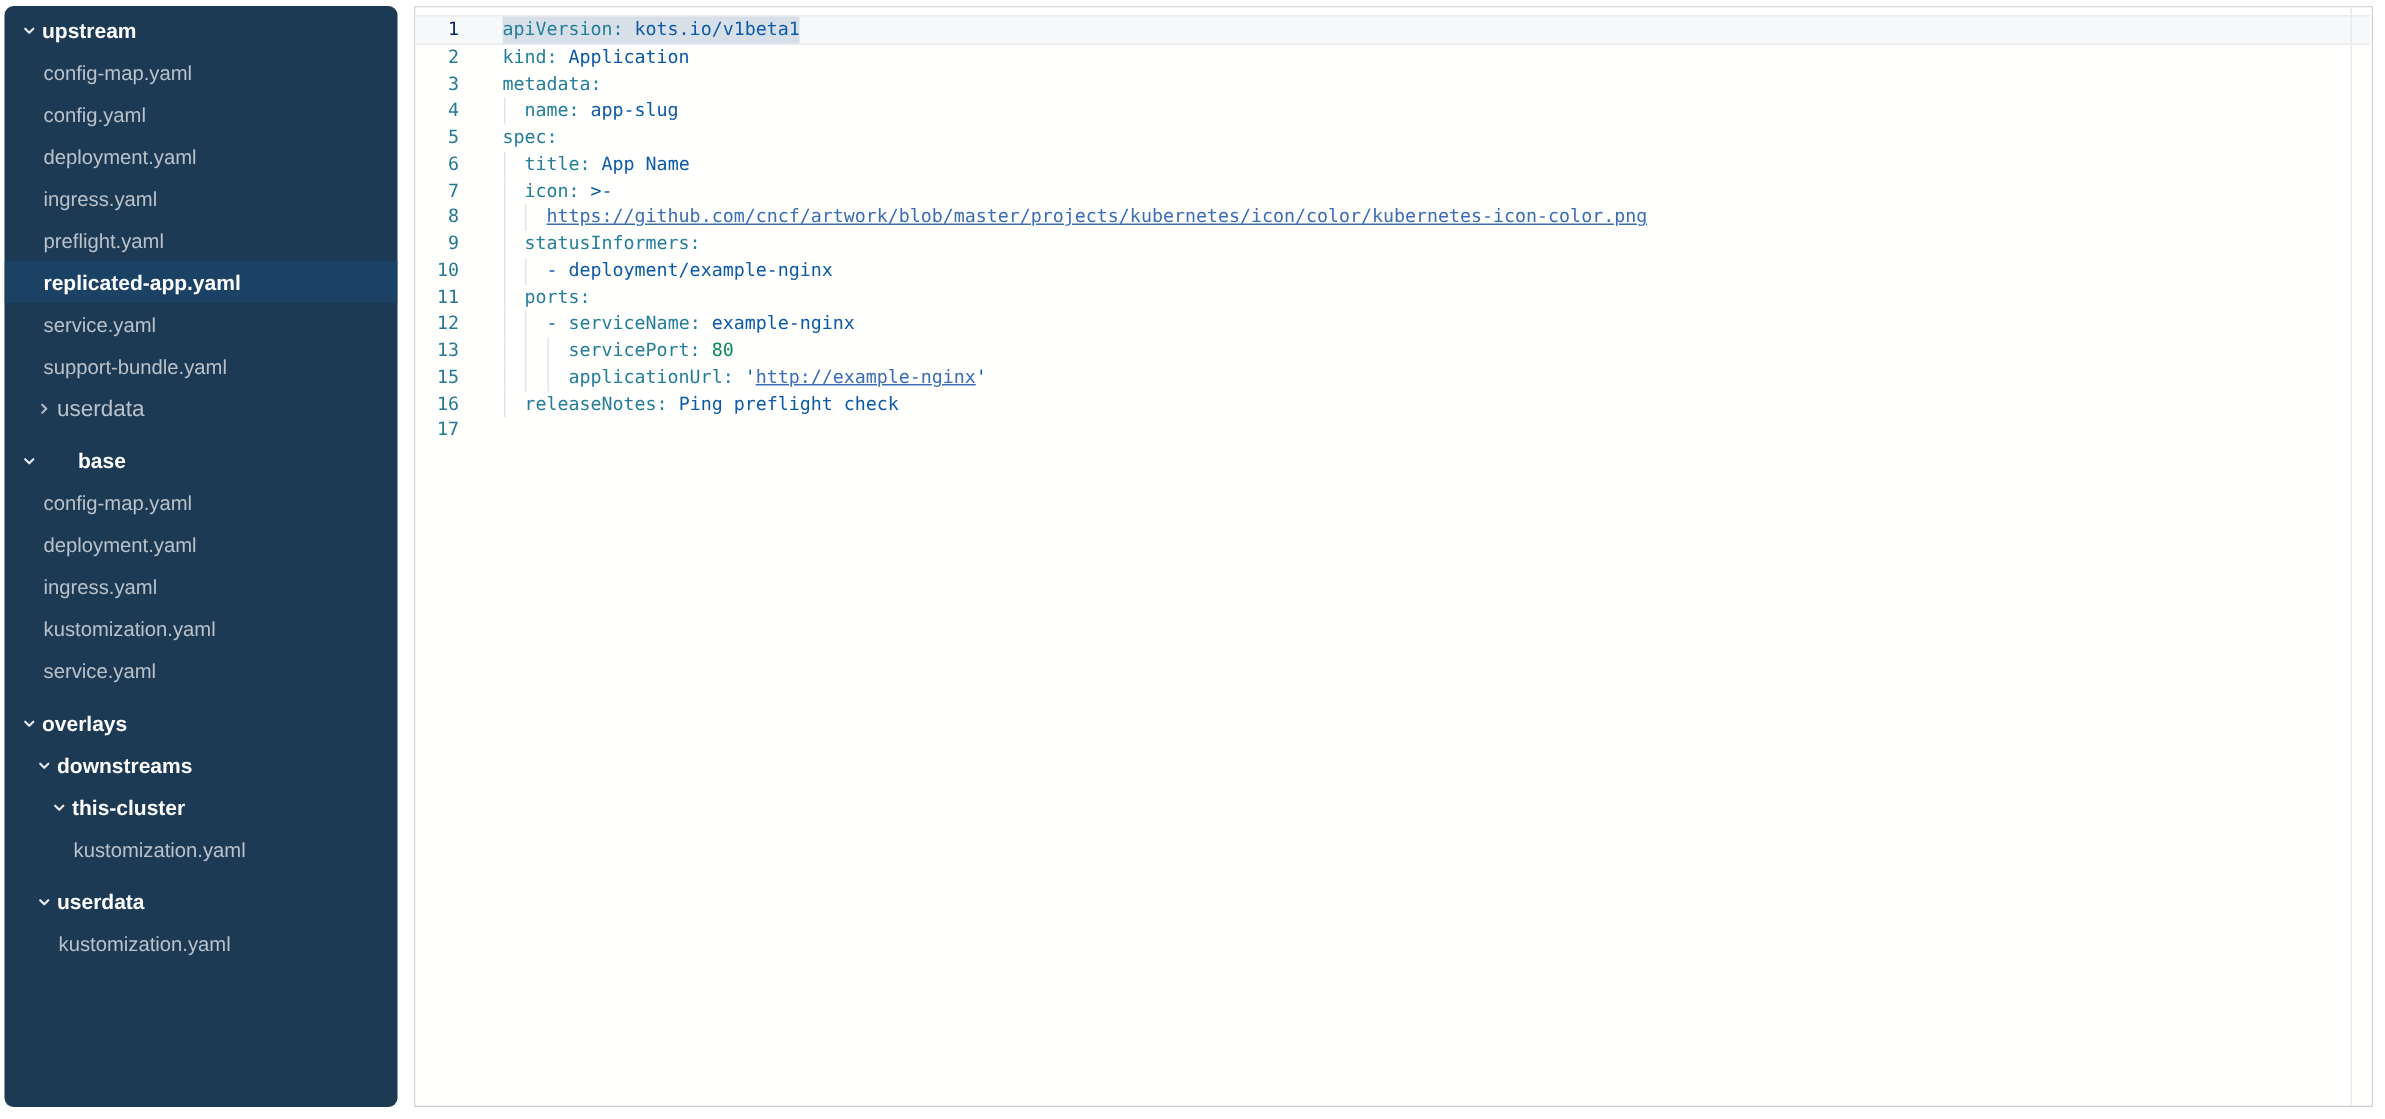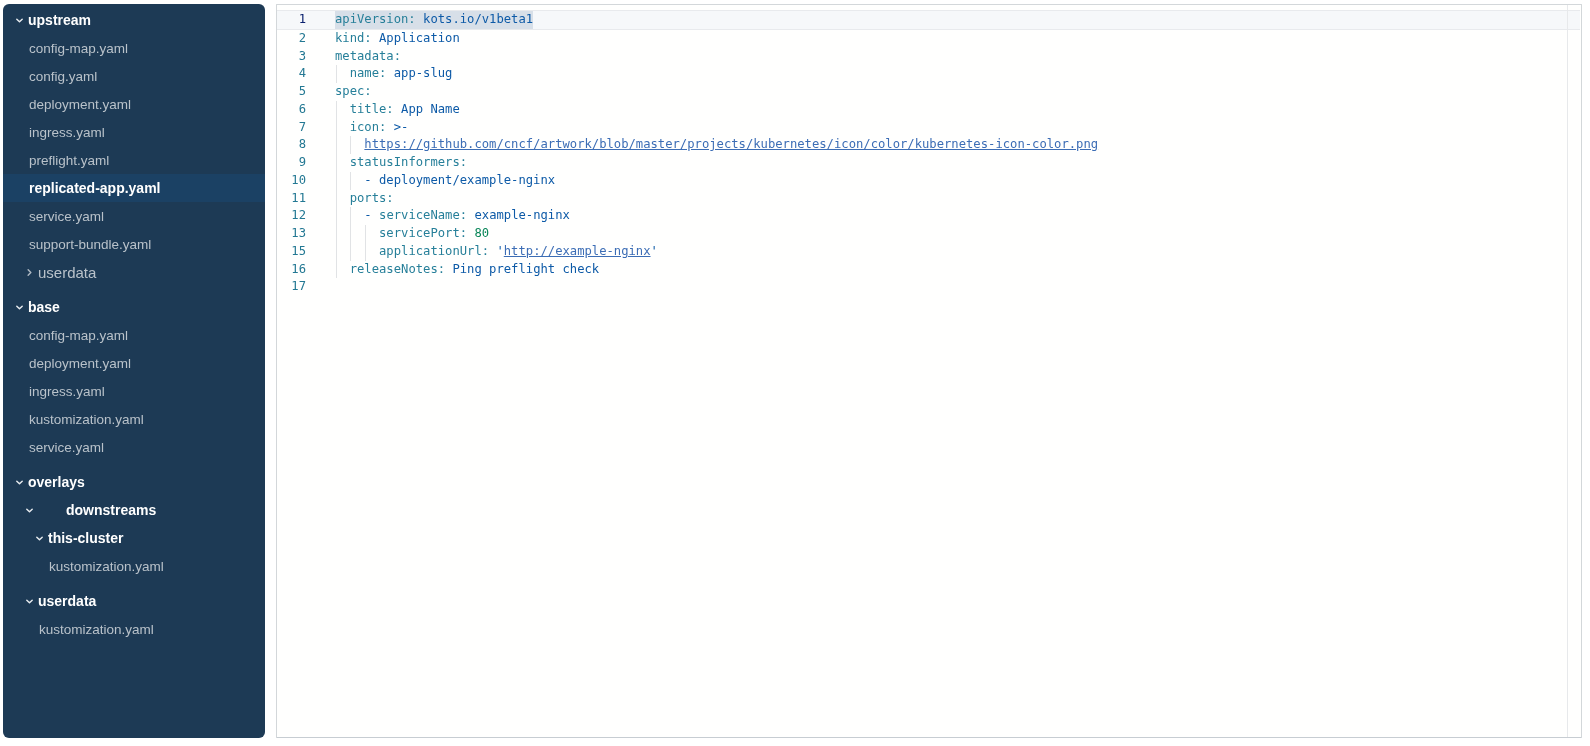--- a/index.html
+++ b/index.html
@@ -80,48 +80,48 @@
       </div>
       <div class="srow file" style="padding-left: 26px;">
         <span class="label">support-bundle.yaml</span>
       </div>
       <div class="srow folder collapsed" style="padding-left: 22px;">
         <svg viewBox="0 0 10 10" class="chev">
           <polyline points="2,3.5 5,6.5 8,3.5"></polyline>
         </svg>
         <span class="label">userdata</span>
       </div>
+      <div class="srow folder gap" style="padding-left: 12px; gap: 24px;">
+        <svg viewBox="0 0 10 10" class="chev">
+          <polyline points="2,3.5 5,6.5 8,3.5"></polyline>
+        </svg>
+        <span class="label">base</span>
+      </div>
+      <div class="srow file" style="padding-left: 26px;">
+        <span class="label">config-map.yaml</span>
+      </div>
+      <div class="srow file" style="padding-left: 26px;">
+        <span class="label">deployment.yaml</span>
+      </div>
+      <div class="srow file" style="padding-left: 26px;">
+        <span class="label">ingress.yaml</span>
+      </div>
+      <div class="srow file" style="padding-left: 26px;">
+        <span class="label">kustomization.yaml</span>
+      </div>
+      <div class="srow file" style="padding-left: 26px;">
+        <span class="label">service.yaml</span>
+      </div>
       <div class="srow folder gap" style="padding-left: 12px;">
         <svg viewBox="0 0 10 10" class="chev">
           <polyline points="2,3.5 5,6.5 8,3.5"></polyline>
         </svg>
-        <span class="label">base</span>
-      </div>
-      <div class="srow file" style="padding-left: 26px;">
-        <span class="label">config-map.yaml</span>
-      </div>
-      <div class="srow file" style="padding-left: 26px;">
-        <span class="label">deployment.yaml</span>
-      </div>
-      <div class="srow file" style="padding-left: 26px;">
-        <span class="label">ingress.yaml</span>
-      </div>
-      <div class="srow file" style="padding-left: 26px;">
-        <span class="label">kustomization.yaml</span>
-      </div>
-      <div class="srow file" style="padding-left: 26px;">
-        <span class="label">service.yaml</span>
-      </div>
-      <div class="srow folder gap" style="padding-left: 12px;">
-        <svg viewBox="0 0 10 10" class="chev">
-          <polyline points="2,3.5 5,6.5 8,3.5"></polyline>
-        </svg>
         <span class="label">overlays</span>
       </div>
-      <div class="srow folder" style="padding-left: 22px; gap: 28px;">
+      <div class="srow folder" style="padding-left: 22px;">
         <svg viewBox="0 0 10 10" class="chev">
           <polyline points="2,3.5 5,6.5 8,3.5"></polyline>
         </svg>
         <span class="label">downstreams</span>
       </div>
       <div class="srow folder" style="padding-left: 32px;">
         <svg viewBox="0 0 10 10" class="chev">
           <polyline points="2,3.5 5,6.5 8,3.5"></polyline>
         </svg>
         <span class="label">this-cluster</span>

